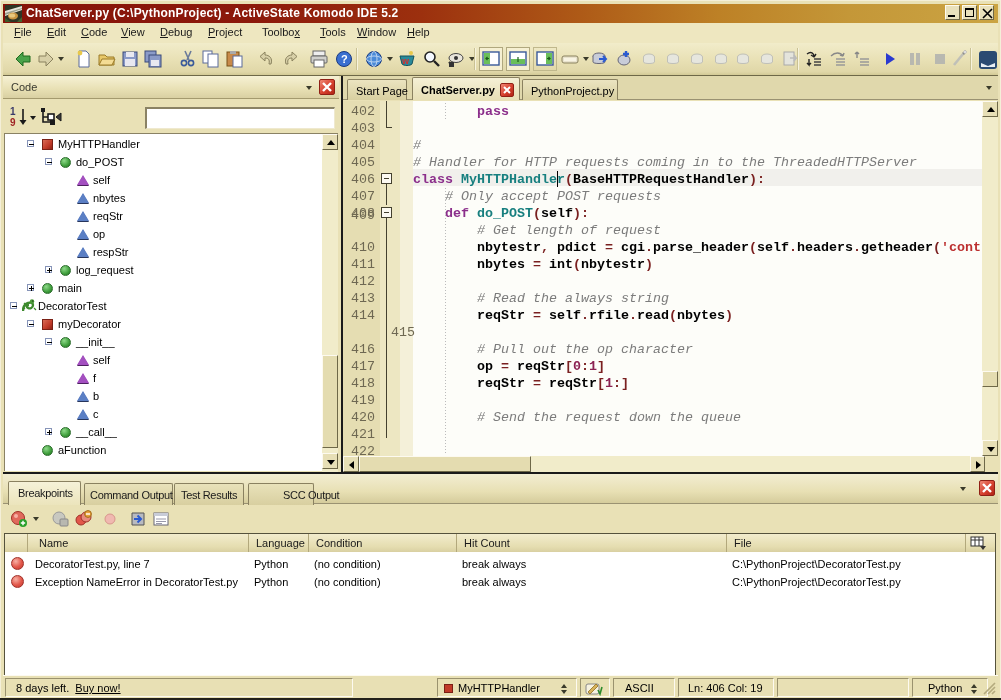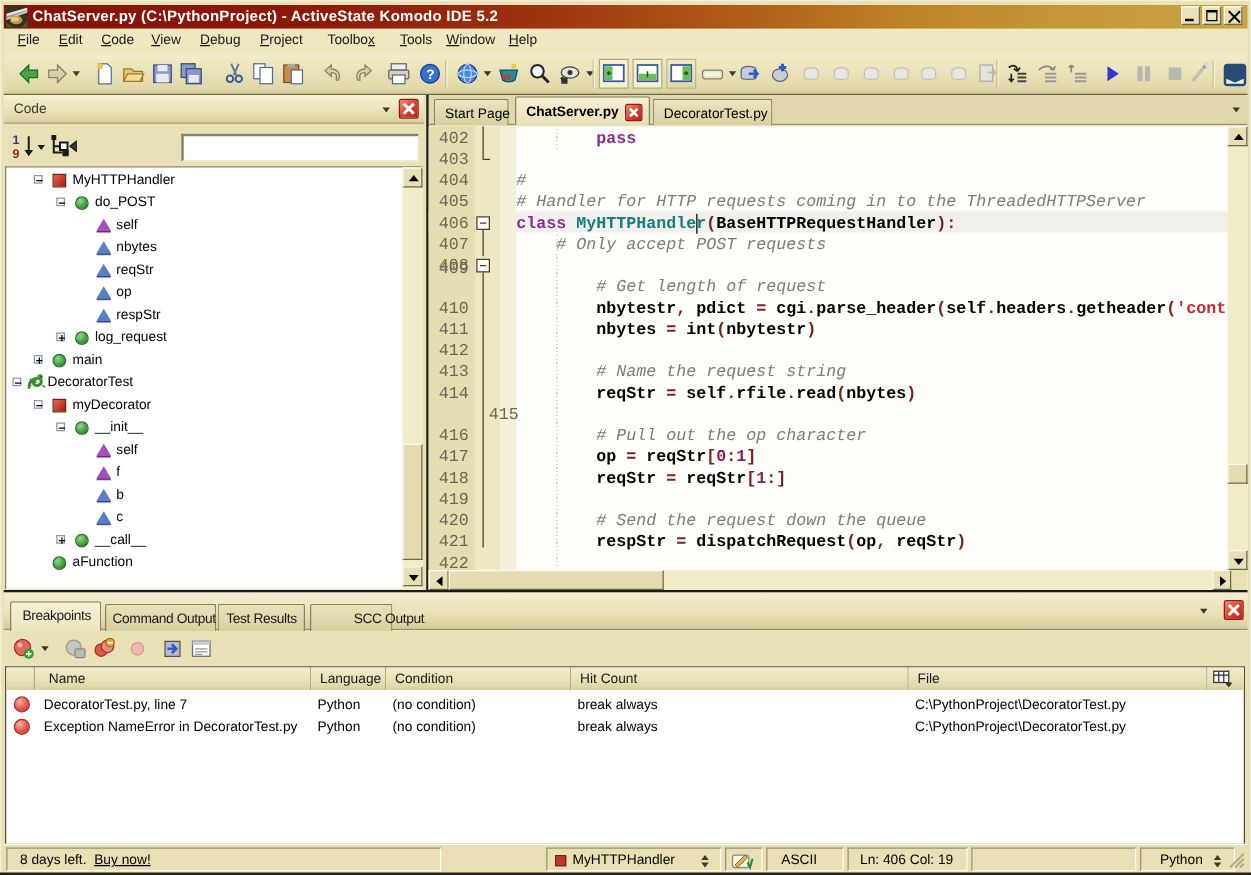--- a/index.html
+++ b/index.html
@@ -444,21 +444,21 @@
       </div>
     <div class="tab active" style="left:69px;width:108px;">
         <span class="tl">ChatServer.py</span>
       <div style="position:absolute;left:87px;top:5px;width:14px;height:14px;background:linear-gradient(135deg,#f08875,#d6402e 55%,#b02416);border:1px solid #902015;border-radius:2px;">
         <svg width="12" height="12">
             <path d="M3,3 L9,9 M9,3 L3,9" stroke="#fff" stroke-width="2"></path>
           </svg>
       </div>
     </div>
     <div class="tab" style="left:179px;width:96px;">
-        <span class="tl">DecoratorTest.py</span>
+        <span class="tl">PythonProject.py</span>
       </div>
     <div class="caret" style="left:643px;top:10px;"></div>
   </div>
   <div id="edbody">
     <div id="curline"></div>
     <div id="gutter"></div>
     <div id="foldm"></div>
     <div id="markm"></div>
     <div id="code">
         <div class="ln" style="top:2px;">402</div>
@@ -467,46 +467,46 @@
         <div class="cl" style="top:19px;"></div>
         <div class="ln" style="top:36px;">404</div>
         <div class="cl" style="top:36px;"><span class="c"># </span></div>
         <div class="ln" style="top:53px;">405</div>
         <div class="cl" style="top:53px;"><span class="c"># Handler for HTTP requests coming in to the ThreadedHTTPServer</span></div>
         <div class="ln" style="top:70px;">406</div>
         <div class="cl" style="top:70px;"><span class="k">class</span> <span class="cls">MyHTTPHandler</span><span class="o">(</span>BaseHTTPRequestHandler<span class="o">):</span></div>
         <div class="ln" style="top:87px;">407</div>
         <div class="cl" style="top:87px;">    <span class="c"># Only accept POST requests</span></div>
         <div class="ln" style="top:104px;">408</div>
+        <div class="cl" style="top:104px;">    <span class="k">def</span> <span class="cls">do_POST</span><span class="o">(</span>self<span class="o">):</span></div>
         <div class="ln" style="top:106px;">409</div>
         <div class="cl" style="top:121px;">        <span class="c"># Get length of request</span></div>
         <div class="ln" style="top:138px;">410</div>
         <div class="cl" style="top:138px;">        nbytestr<span class="o">,</span> pdict <span class="o">=</span> cgi<span class="o">.</span>parse_header<span class="o">(</span>self<span class="o">.</span>headers<span class="o">.</span>getheader<span class="o">(</span><span class="s">'conte</span></div>
         <div class="ln" style="top:155px;">411</div>
         <div class="cl" style="top:155px;">        nbytes <span class="o">=</span> int<span class="o">(</span>nbytestr<span class="o">)</span></div>
         <div class="ln" style="top:172px;">412</div>
         <div class="cl" style="top:172px;"></div>
         <div class="ln" style="top:189px;">413</div>
-        <div class="cl" style="top:189px;">        <span class="c"># Name the request string</span></div>
+        <div class="cl" style="top:189px;">        <span class="c"># Read the always string</span></div>
         <div class="ln" style="top:206px;">414</div>
         <div class="cl" style="top:206px;">        reqStr <span class="o">=</span> self<span class="o">.</span>rfile<span class="o">.</span>read<span class="o">(</span>nbytes<span class="o">)</span></div>
         <div class="ln" style="top:223px;margin-left:40px;">415</div>
         <div class="cl" style="top:223px;"></div>
         <div class="ln" style="top:240px;">416</div>
         <div class="cl" style="top:240px;">        <span class="c"># Pull out the op character</span></div>
         <div class="ln" style="top:257px;">417</div>
         <div class="cl" style="top:257px;">        op <span class="o">=</span> reqStr<span class="o">[</span><span class="n">0</span><span class="o">:</span><span class="n">1</span><span class="o">]</span></div>
         <div class="ln" style="top:274px;">418</div>
         <div class="cl" style="top:274px;">        reqStr <span class="o">=</span> reqStr<span class="o">[</span><span class="n">1</span><span class="o">:]</span></div>
         <div class="ln" style="top:291px;">419</div>
         <div class="cl" style="top:291px;"></div>
         <div class="ln" style="top:308px;">420</div>
         <div class="cl" style="top:308px;">        <span class="c"># Send the request down the queue</span></div>
         <div class="ln" style="top:325px;">421</div>
-        <div class="cl" style="top:325px;">        respStr <span class="o">=</span> dispatchRequest<span class="o">(</span>op<span class="o">,</span> reqStr<span class="o">)</span></div>
         <div class="ln" style="top:342px;">422</div>
         <div class="cl" style="top:342px;"></div>
         <div class="fbox" style="top:72px;"></div>
         <div class="fbox" style="top:106px;"></div>
         <div style="position:absolute;left:43px;top:0;width:1px;height:26px;background:#44412f;"></div>
         <div style="position:absolute;left:43px;top:26px;width:6px;height:1px;background:#44412f;"></div>
         <div style="position:absolute;left:43px;top:83px;width:1px;height:21px;background:#44412f;"></div>
         <div style="position:absolute;left:43px;top:117px;width:1px;height:220px;background:#44412f;"></div>
         <div style="position:absolute;left:102px;top:2px;width:1px;height:17px;background:repeating-linear-gradient(180deg,#bbb 0,#bbb 1px,transparent 1px,transparent 3px);"></div>
         <div style="position:absolute;left:102px;top:87px;width:1px;height:266px;background:repeating-linear-gradient(180deg,#bbb 0,#bbb 1px,transparent 1px,transparent 3px);"></div>

